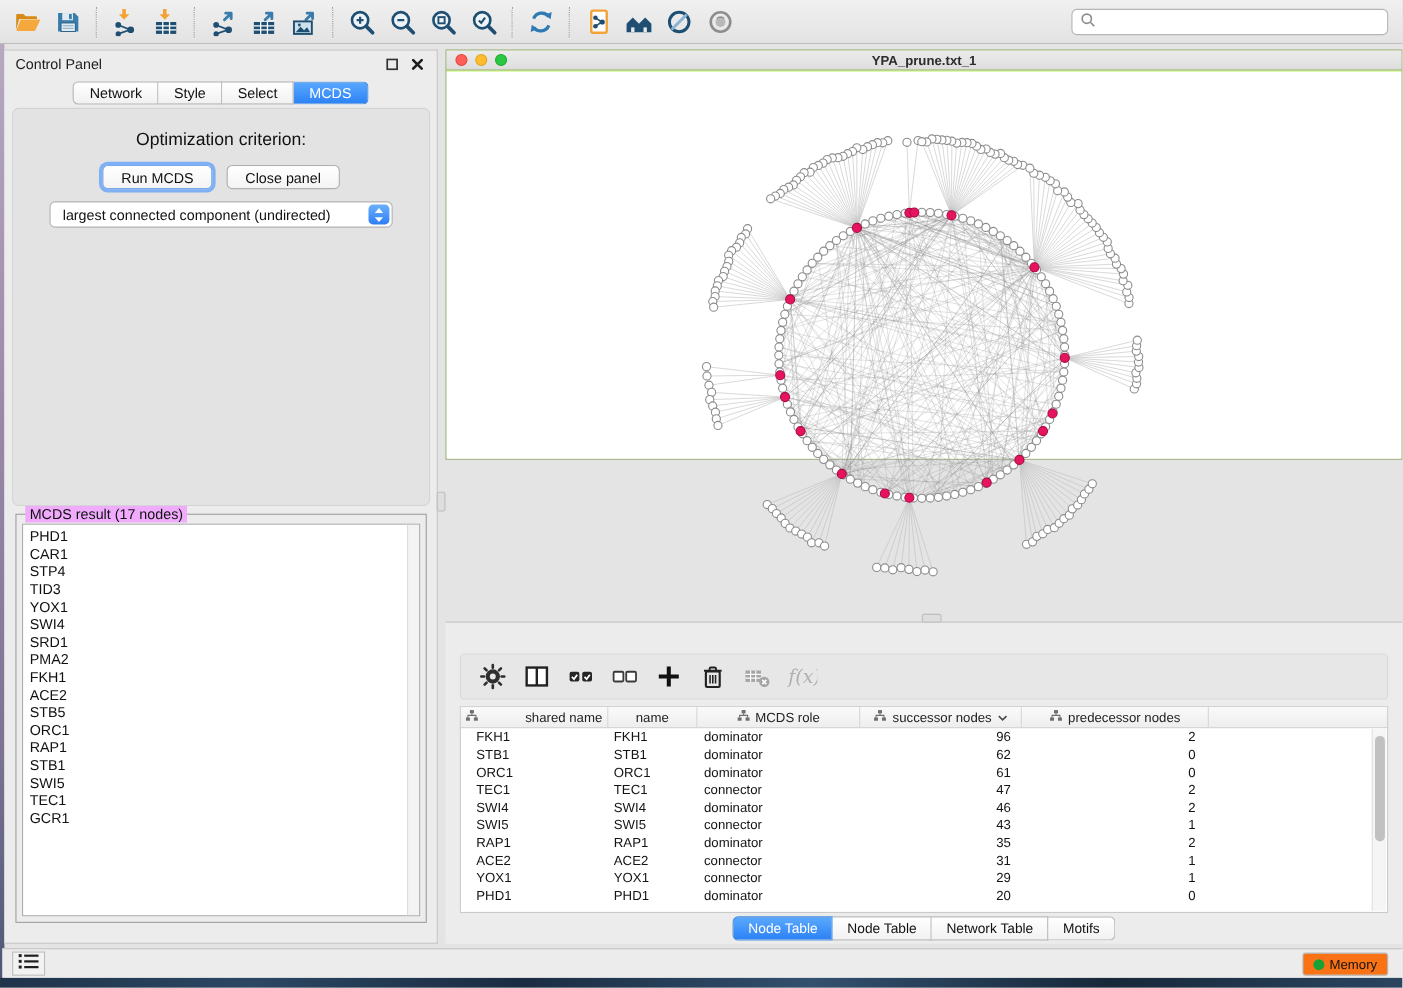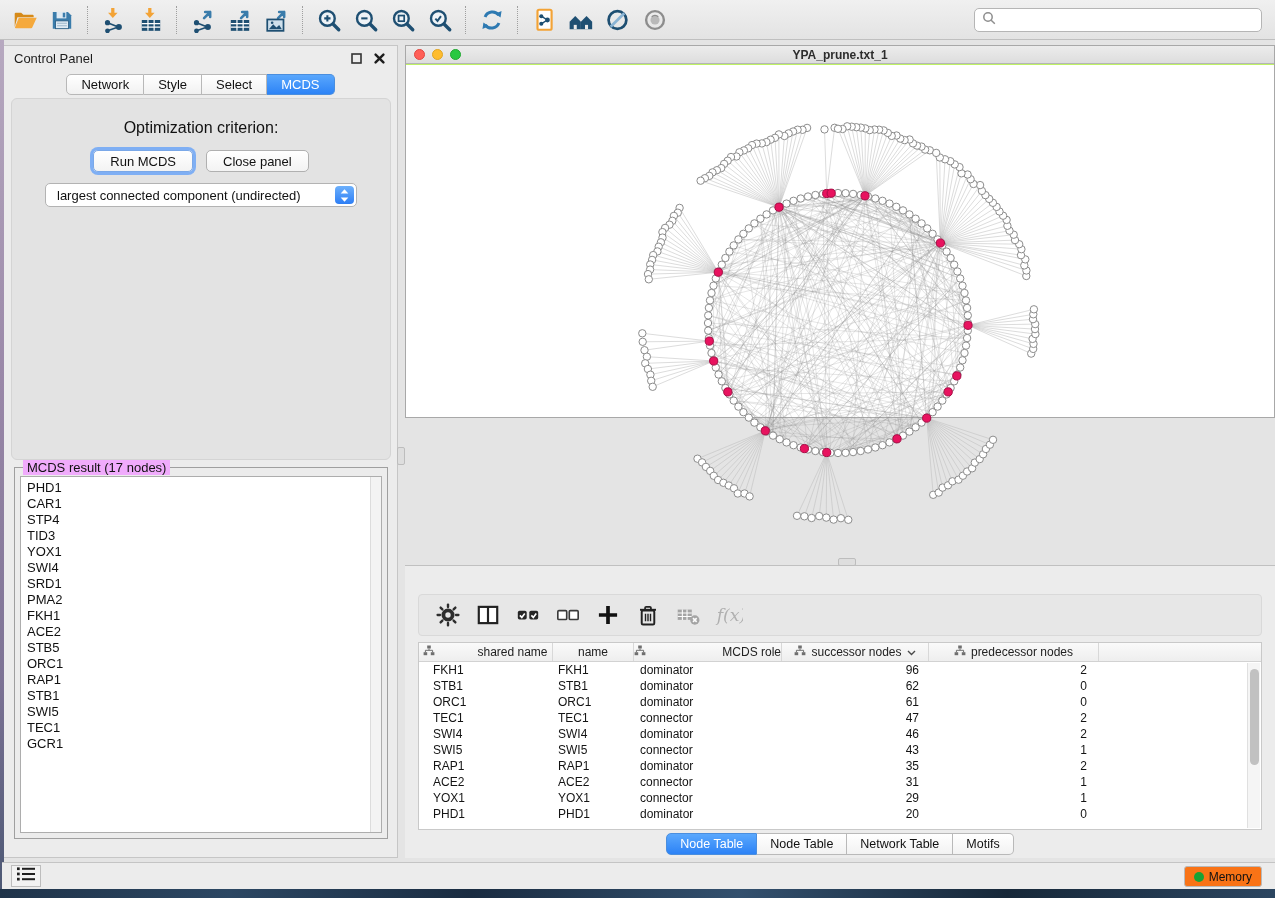--- a/index.html
+++ b/index.html
@@ -1189,21 +1189,21 @@
               <rect x="4.2" y="0.5" width="3.6" height="3" fill="#6f6f6f"></rect>
               <rect x="0.6" y="7.2" width="3.6" height="3" fill="#6f6f6f"></rect>
               <rect x="7.8" y="7.2" width="3.6" height="3" fill="#6f6f6f"></rect>
               <path d="M6 3.5 v1.8 M2.4 7.2 V5.3 h7.2 v1.9" stroke="#6f6f6f" fill="none"></path>
             </svg></span>
           <span>shared name</span>
         </div>
         <div class="nt-th" style="width: 81px;">
           <span>name</span>
         </div>
-        <div class="nt-th" style="width: 148px; justify-content: space-between;">
+        <div class="nt-th" style="width: 148px;">
           <span><svg width="12" height="11" viewBox="0 0 12 11">
               <rect x="4.2" y="0.5" width="3.6" height="3" fill="#6f6f6f"></rect>
               <rect x="0.6" y="7.2" width="3.6" height="3" fill="#6f6f6f"></rect>
               <rect x="7.8" y="7.2" width="3.6" height="3" fill="#6f6f6f"></rect>
               <path d="M6 3.5 v1.8 M2.4 7.2 V5.3 h7.2 v1.9" stroke="#6f6f6f" fill="none"></path>
             </svg></span>
           <span>MCDS role</span>
         </div>
         <div class="nt-th" style="width: 147px;">
           <span><svg width="12" height="11" viewBox="0 0 12 11">

